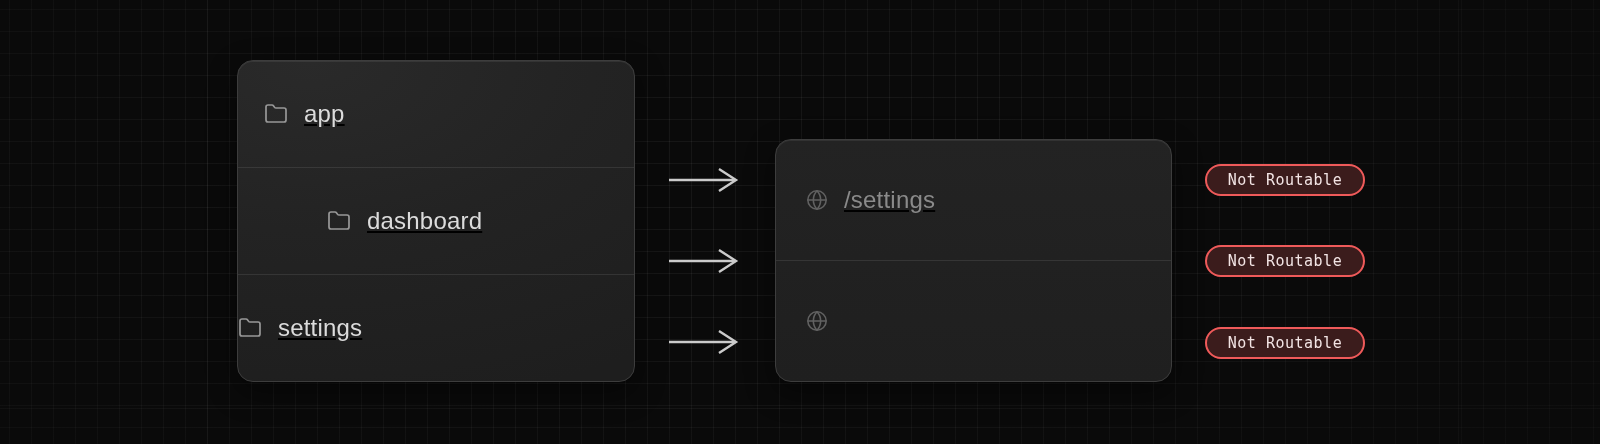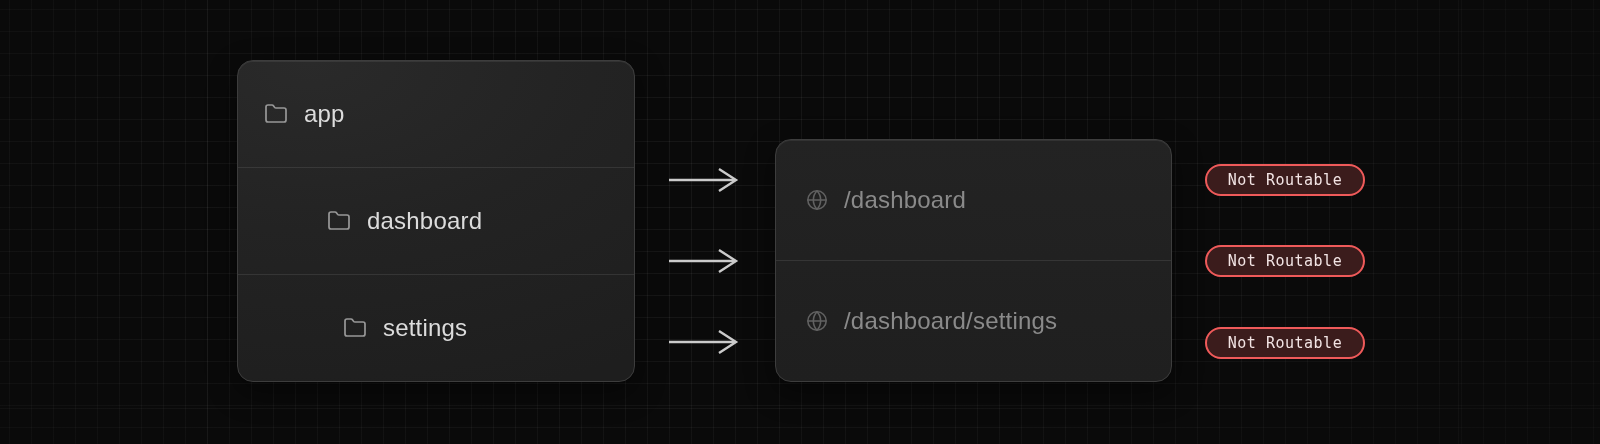--- a/index.html
+++ b/index.html
@@ -33,26 +33,26 @@
   }
   .file-card {
     left: 237px; top: 60px; width: 398px; height: 322px;
     background: radial-gradient(150% 110% at 18% 0%, #2a2a2a 0%, #232323 48%, #1e1e1e 100%);
   }
   .route-card {
     left: 775px; top: 139px; width: 397px; height: 243px;
     background: linear-gradient(180deg, #232323 0%, #1f1f1f 100%);
   }
   .row {
-    flex: 1; display: flex; align-items: center; min-height: 0;
+    flex: 1; display: flex; align-items: center; min-height: 0; text-decoration: underline;
   }
   .row + .row { border-top: 1px solid rgba(255,255,255,0.09); }
   .indent-0 { padding-left: 26px; }
   .indent-1 { padding-left: 89px; }
-  .indent-2 { padding-left: 105px; }
+  .indent-2 { }
   .route-row { padding-left: 30px; }
 
   .icon { display: inline-flex; flex: none; }
   .folder-icon svg { width: 24px; height: 24px; stroke: #989898; }
   .globe-icon svg { width: 22px; height: 22px; stroke: #616161; }
 
   .tree-label {
     margin-left: 16px; font-size: 24px; color: #dcdcdc; letter-spacing: 0.2px;
   }
   .route-label {
@@ -135,31 +135,30 @@
 
   <div class="card route-card">
     <div class="row route-row">
       <span class="icon globe-icon">
         <svg viewBox="0 0 24 24" fill="none" stroke-width="1.7" stroke-linecap="round" stroke-linejoin="round">
             <circle cx="12" cy="12" r="10"></circle>
             <path d="M12 2a14.5 14.5 0 0 0 0 20 14.5 14.5 0 0 0 0-20"></path>
             <path d="M2 12h20"></path>
           </svg>
       </span>
-      <span class="route-label">/dashboard</span>
+      <span class="route-label">/settings</span>
     </div>
     <div class="row route-row">
       <span class="icon globe-icon">
         <svg viewBox="0 0 24 24" fill="none" stroke-width="1.7" stroke-linecap="round" stroke-linejoin="round">
             <circle cx="12" cy="12" r="10"></circle>
             <path d="M12 2a14.5 14.5 0 0 0 0 20 14.5 14.5 0 0 0 0-20"></path>
             <path d="M2 12h20"></path>
           </svg>
       </span>
-      <span class="route-label">/dashboard/settings</span>
     </div>
   </div>
 
   <div class="badge badge-1">
     <span>Not Routable</span>
   </div>
   <div class="badge badge-2">
     <span>Not Routable</span>
   </div>
   <div class="badge badge-3">

